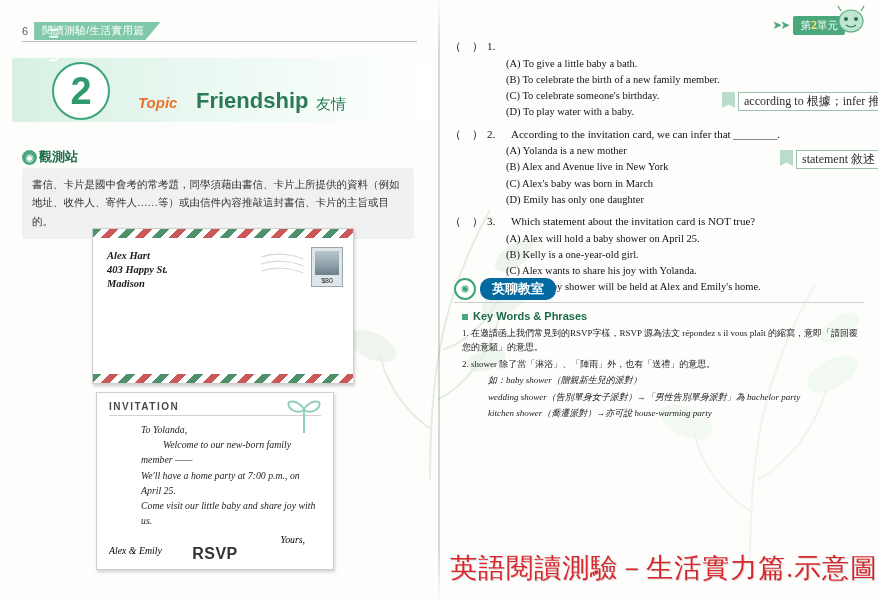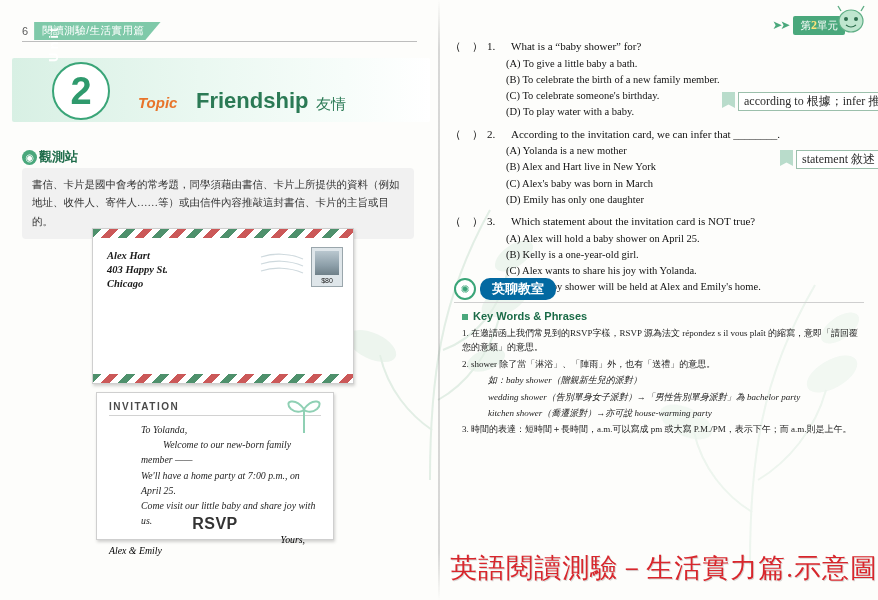--- a/index.html
+++ b/index.html
@@ -151,21 +151,21 @@
     background: linear-gradient(to bottom,#b9c7cf 0%, #8d9fa9 60%, #6f8089 100%);
   }
   .stamp .val { font-size: 7px; color: #222; margin-bottom: 2px; font-family: "Liberation Sans", sans-serif; }
   .postmark {
     position: absolute; right: 48px; top: 22px; width: 46px; height: 30px;
     opacity: .5;
   }
 
   
   .invitation {
-    position: absolute; left: 96px; top: 392px; width: 238px; height: 148px;
+    position: absolute; left: 96px; top: 392px; width: 238px; height: 178px;
     background: #ffffff;
     border: 1px solid #cfcfcf;
     box-shadow: 1px 2px 3px rgba(0,0,0,.18);
     padding: 8px 12px;
   }
   .inv-title {
     font-family: "Liberation Sans", sans-serif;
     font-size: 10px; letter-spacing: 1.5px; color: #4a4a4a; font-weight: bold;
   }
   .inv-rule { width: 100%; height: 1px; background: #d2d2d2; margin: 3px 0 6px; }
@@ -317,21 +317,21 @@
       <span class="txt">觀測站</span>
     </div>
     <div class="obs-box">書信、卡片是國中會考的常考題，同學須藉由書信、卡片上所提供的資料（例如地址、收件人、寄件人……等）或由信件內容推敲這封書信、卡片的主旨或目的。</div>
 
     <div class="envelope">
       <div class="env-stripe-top"></div>
       <div class="env-stripe-bottom"></div>
       <div class="env-from">
         <div>Alex Hart</div>
         <div>403 Happy St.</div>
-        <div>Chicago</div>
+        <div>Madison</div>
       </div>
       <svg class="postmark" viewBox="0 0 46 30">
         <g stroke="#9fb4bd" fill="none" stroke-width="1.2">
           <path d="M2 6 C14 2 30 2 44 8"></path>
           <path d="M2 13 C14 9 30 9 44 15"></path>
           <path d="M2 20 C14 16 30 16 44 22"></path>
         </g>
       </svg>
       <div class="stamp">
         <div class="pic"></div>
@@ -375,39 +375,38 @@
       <path d="M12 21 Q17 25 22 21" stroke="#2f6f4f" fill="none" stroke-width="1.2"></path>
       <path d="M7 7 L4 2 M27 7 L30 2" stroke="#5fae85" stroke-width="1.4"></path>
     </svg>
 
     <div class="q-list">
 
       <div class="q-item">
         <div class="q-stem">
           <span class="q-paren">（　）</span>
           <span class="q-num">1.</span>
-          <span>What is a “baby shower” for?</span>
         </div>
         <div class="q-opts">
           <div class="q-opt">(A) To give a little baby a bath.</div>
           <div class="q-opt">(B) To celebrate the birth of a new family member.</div>
           <div class="q-opt">(C) To celebrate someone's birthday.</div>
           <div class="q-opt">(D) To play water with a baby.</div>
         </div>
       </div>
 
       <div class="q-item">
         <div class="q-stem">
           <span class="q-paren">（　）</span>
           <span class="q-num">2.</span>
           <span>According to the invitation card, we can infer that ________.</span>
         </div>
         <div class="q-opts">
           <div class="q-opt">(A) Yolanda is a new mother</div>
-          <div class="q-opt">(B) Alex and Hart live in New York</div>
+          <div class="q-opt">(B) Alex and Avenue live in New York</div>
           <div class="q-opt">(C) Alex's baby was born in March</div>
           <div class="q-opt">(D) Emily has only one daughter</div>
         </div>
       </div>
 
       <div class="q-item">
         <div class="q-stem">
           <span class="q-paren">（　）</span>
           <span class="q-num">3.</span>
           <span>Which statement about the invitation card is NOT true?</span>
@@ -438,18 +437,17 @@
 
     <div class="kw-title">
       <span class="sq"></span><span>Key Words &amp; Phrases</span>
     </div>
     <div class="kw-body">
       <div class="li">1. 在邀請函上我們常見到的RSVP字樣，RSVP 源為法文 répondez s il vous plaît 的縮寫，意即「請回覆您的意願」的意思。</div>
       <div class="li">2. shower 除了當「淋浴」、「陣雨」外，也有「送禮」的意思。</div>
       <div class="li sub it">如：baby shower（贈親新生兒的派對）</div>
       <div class="li sub it">wedding shower（告別單身女子派對）→「男性告別單身派對」為 bachelor party</div>
       <div class="li sub it">kitchen shower（喬遷派對）→亦可說 house-warming party</div>
-      <div class="li">3. 時間的表達：短時間＋長時間，a.m.可以寫成 pm 或大寫 P.M./PM，表示下午；而 a.m.則是上午。</div>
     </div>
   </div>
 
   <div class="footer-title">英語閱讀測驗－生活實力篇.示意圖</div>
 </div>
 
 </body></html>

